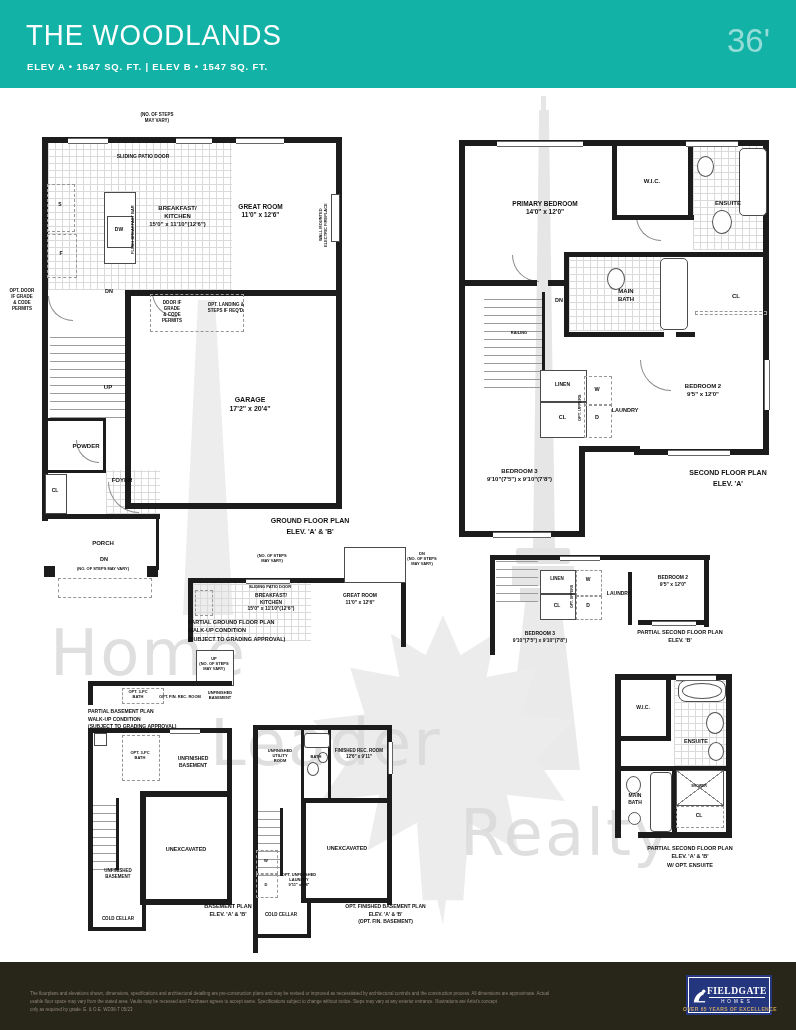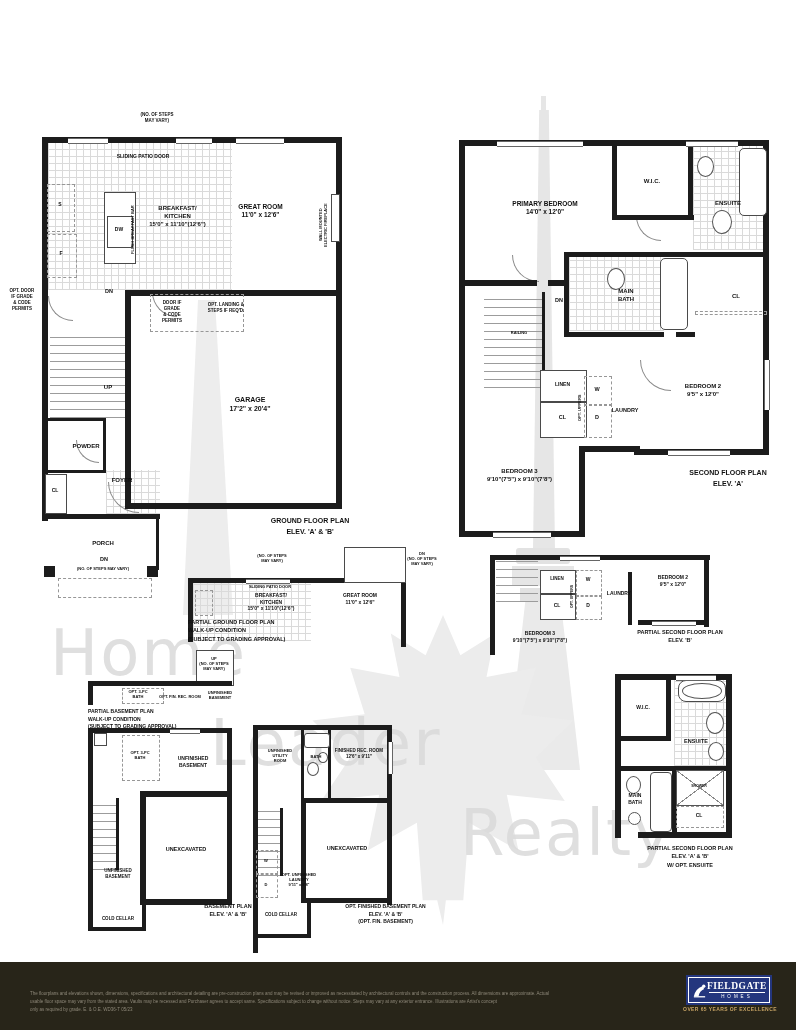--- a/index.html
+++ b/index.html
@@ -38,21 +38,21 @@
   
   .hdr{position:absolute;left:0;top:0;width:796px;height:88px;background:#12b2a6;z-index:5;}
   .hdr-title{position:absolute;left:26px;top:18px;font-size:30px;color:#fff;letter-spacing:1px;
       transform:scaleX(.92);transform-origin:left;font-weight:400;}
   .hdr-sub{position:absolute;left:27px;top:61px;font-size:9.5px;font-weight:bold;color:#fff;letter-spacing:.8px;}
   .hdr-lot{position:absolute;right:26px;top:22px;font-size:33px;color:rgba(255,255,255,.55);font-weight:400;}
   
   .ftr{position:absolute;left:0;top:962px;width:796px;height:68px;background:#282519;z-index:5;}
   .ftr-txt{position:absolute;left:30px;top:28px;width:620px;font-size:4.5px;line-height:1.8;
       color:#8d8778;white-space:pre-line;}
-  .lg-box{position:absolute;left:688px;top:15px;width:82px;height:26px;background:#24367e;
+  .lg-box{position:absolute;left:688px;top:15px;width:82px;height:36px;background:#24367e;
       border:1.5px solid #fff;outline:2px solid #24367e;display:flex;align-items:center;padding:1px 3px;box-sizing:border-box;}
   .lg-txt{flex:1;text-align:center;color:#fff;}
   .lg-name{font-family:"Liberation Serif",serif;font-weight:bold;font-size:9.5px;letter-spacing:.5px;line-height:1.1;}
   .lg-line{height:1px;background:#fff;margin:1px 2px;}
   .lg-sub{font-size:4.5px;letter-spacing:3px;line-height:1.2;}
   .lg-tag{position:absolute;left:672px;top:44px;width:116px;text-align:center;font-size:5px;
       color:#c5a264;letter-spacing:.4px;font-weight:bold;}
 </style>
 </head>
 <body>
@@ -64,20 +64,25 @@
   <div class="wm" style="left:516px;top:548px;width:54px;height:16px;background:#e2e2e2;border-radius:3px;"></div>
   <div class="wm" style="left:512px;top:566px;width:62px;height:20px;background:#e6e6e6;"></div>
   <div class="wm" style="left:520px;top:588px;width:46px;height:14px;background:#e2e2e2;"></div>
   <div class="wm" style="left:506px;top:602px;width:74px;height:168px;background:#eaeaea;clip-path:polygon(26% 0,74% 0,100% 100%,0 100%);"></div>
   <div class="wm" style="left:183px;top:300px;width:50px;height:315px;background:#ededed;clip-path:polygon(30% 0,64% 0,100% 100%,0 100%);"></div>
   <div class="wm" style="left:298px;top:615px;width:290px;height:310px;background:#ececec;clip-path:polygon(50% 0,56% 13%,68% 6%,65% 20%,82% 17%,77% 32%,95% 34%,82% 46%,92% 60%,72% 58%,76% 76%,59% 67%,57% 92%,51% 92%,50% 100%,48% 92%,43% 92%,41% 67%,24% 76%,28% 58%,8% 60%,18% 46%,5% 34%,23% 32%,18% 17%,35% 20%,32% 6%,44% 13%);"></div>
   <div class="wmtxt" style="left:50px;top:616px;">Home</div>
   <div class="wmtxt" style="left:210px;top:706px;">Leader</div>
   <div class="wmtxt" style="left:460px;top:796px;">Realty</div>
 
+  <div class="hdr">
+    <div class="hdr-title">THE WOODLANDS</div>
+    <div class="hdr-sub">ELEV A  • 1547 SQ. FT.  |  ELEV B  • 1547 SQ. FT.</div>
+    <div class="hdr-lot">36'</div>
+  </div>
 
   <div class="wl" style="left:42px;top:137px;width:300px;height:6px"></div>
   <div class="wn" style="left:68px;top:138px;width:40px;height:4px"></div>
   <div class="wn" style="left:176px;top:138px;width:36px;height:4px"></div>
   <div class="wn" style="left:236px;top:138px;width:48px;height:4px"></div>
   <div class="wl" style="left:42px;top:137px;width:6px;height:384px"></div>
   <div class="wl" style="left:336px;top:137px;width:6px;height:372px"></div>
   <div class="wl" style="left:125px;top:290px;width:217px;height:6px"></div>
   <div class="wl" style="left:125px;top:290px;width:6px;height:219px"></div>
   <div class="wl" style="left:125px;top:503px;width:217px;height:6px"></div>

